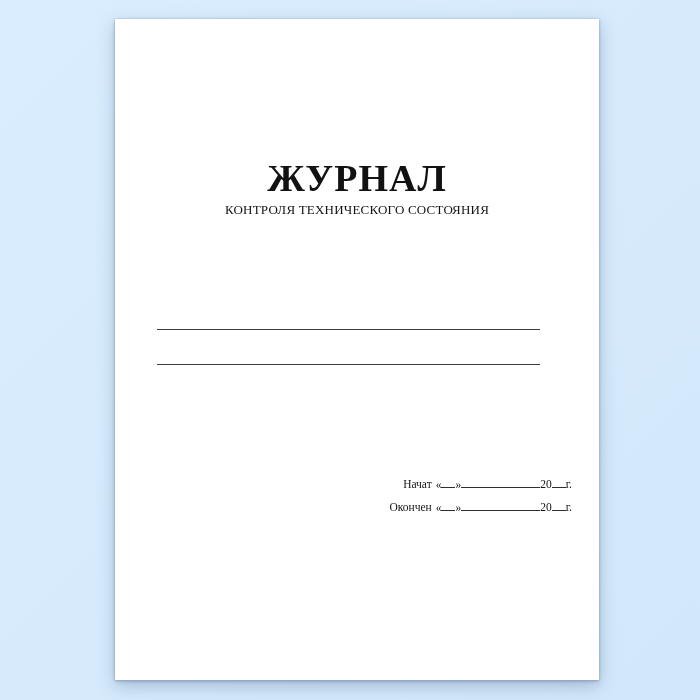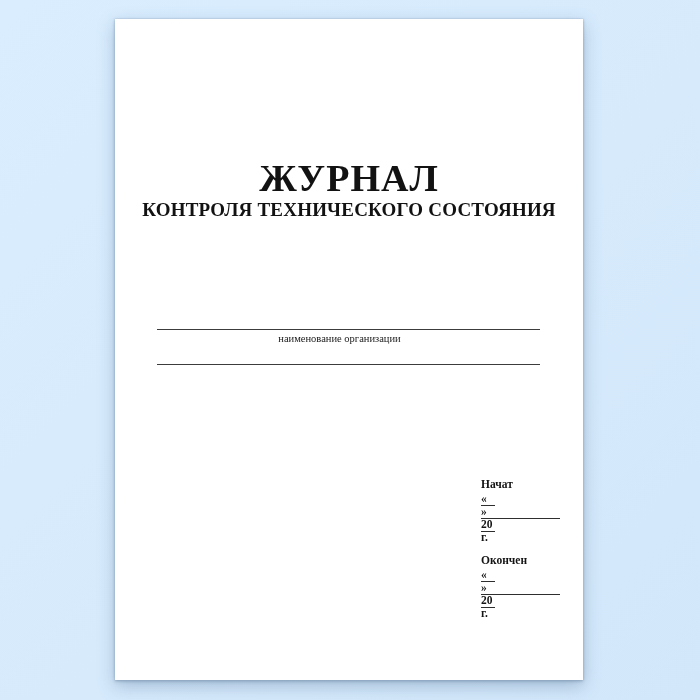--- a/index.html
+++ b/index.html
@@ -23,43 +23,44 @@
     position: absolute;
     left: 115px;
     top: 19px;
     width: 468px;
     height: 661px;
     background: #ffffff;
     box-shadow:
       0 0 1px #9fb3c8,
       0 1px 3px rgba(90, 115, 145, 0.55),
       0 6px 16px rgba(100, 130, 165, 0.45);
+    padding-left: 16px;
   }
   .title-wrap {
     position: absolute;
     top: 142px;
     left: 0;
     right: 0;
     text-align: center;
     color: #121212;
   }
   .title-main {
     font-size: 38px;
     line-height: 34px;
     font-weight: bold;
     letter-spacing: 1px;
     margin: 0;
   }
   .title-sub {
     margin-top: 4px;
   }
   .title-sub-line {
-    font-size: 19px;
+    font-size: 13px;
     line-height: 22px;
-    font-weight: bold;
+    font-weight: normal;
     letter-spacing: 0.2px;
   }
   .rule {
     position: absolute;
     left: 42px;
     width: 383px;
     height: 1px;
     background: #3c3c3c;
   }
   .rule-org-top { top: 310px; }
@@ -79,25 +80,24 @@
     position: absolute;
     top: 458px;
     right: 27px;
     color: #141414;
   }
   .date-row {
     display: flex;
     align-items: baseline;
     justify-content: flex-end;
     font-size: 11.5px;
-    font-weight: bold;
+    font-weight: normal;
     line-height: 14px;
     margin-bottom: 9px;
     white-space: nowrap;
-    flex-direction: column;
   }
   .date-row .quote-open { margin-left: 4px; }
   .blank {
     display: inline-block;
     border-bottom: 1px solid #2e2e2e;
     margin-bottom: -2px;
   }
   .blank-day  { width: 14px; }
   .blank-long { width: 79px; }
   .blank-year { width: 14px; }
@@ -109,21 +109,20 @@
   <div class="page">
 
     <div class="title-wrap">
       <div class="title-main">ЖУРНАЛ</div>
       <div class="title-sub">
         <div class="title-sub-line">КОНТРОЛЯ ТЕХНИЧЕСКОГО СОСТОЯНИЯ</div>
       </div>
     </div>
 
     <div class="rule rule-org-top"></div>
-    <div class="org-caption">наименование организации</div>
     <div class="rule rule-org-bottom"></div>
 
     <div class="dates">
 
       <div class="date-row">
         <span>Начат</span>
         <span class="quote-open">«</span>
         <span class="blank blank-day"></span>
         <span>»</span>
         <span class="blank blank-long"></span>

